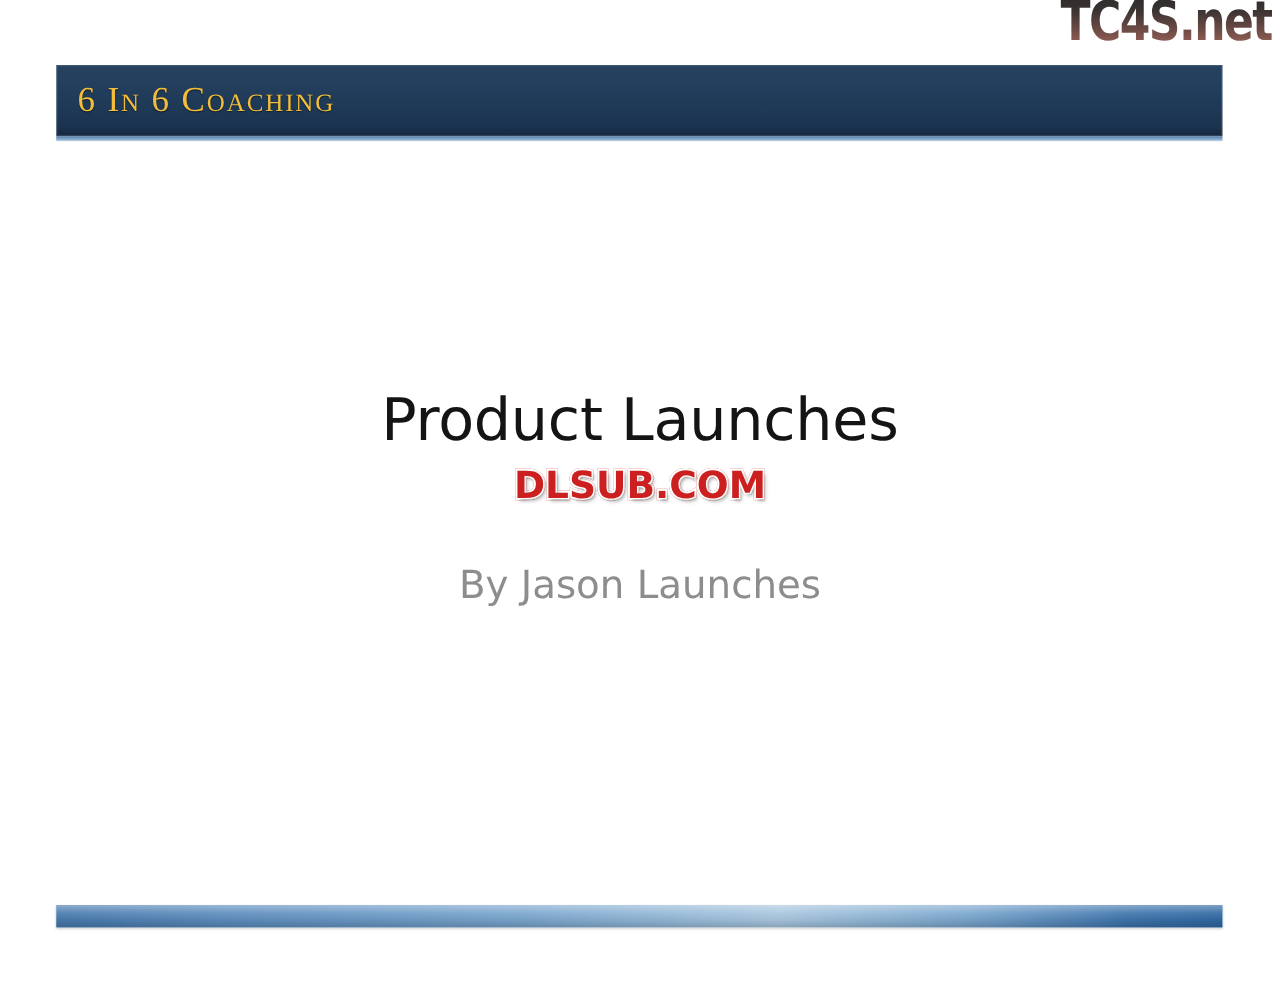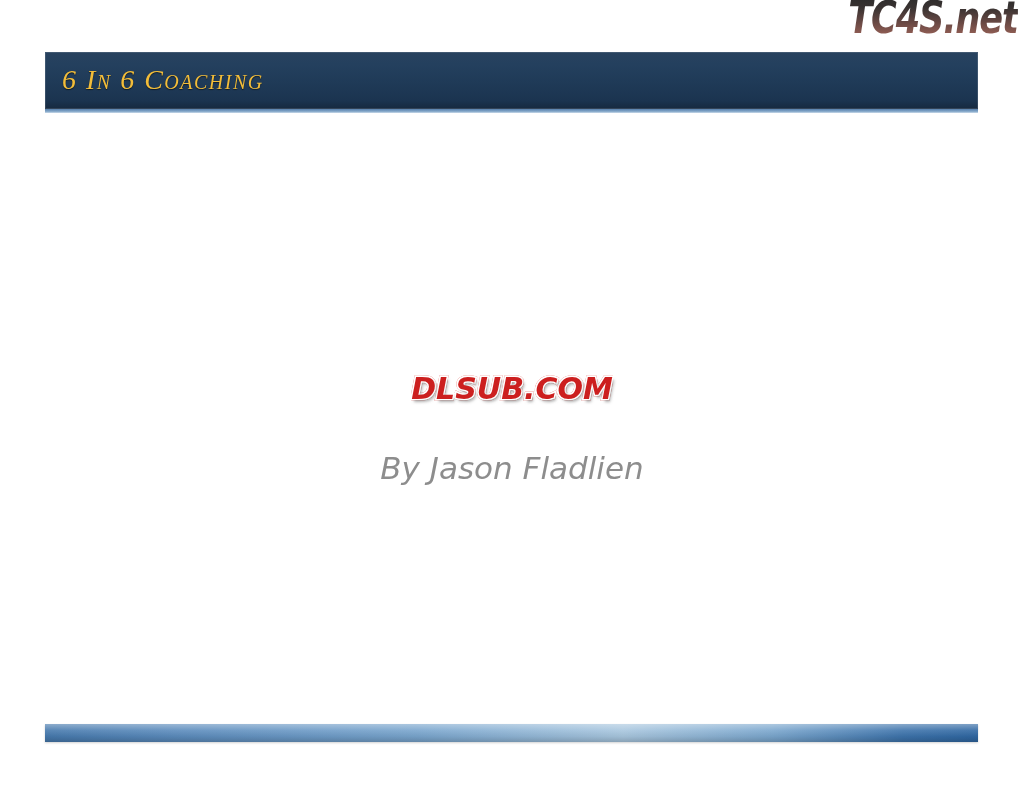--- a/index.html
+++ b/index.html
@@ -10,21 +10,20 @@
   body {
     font-family: "Liberation Sans", sans-serif;
   }
 
   .slide {
     position: relative;
     width: 1024px;
     height: 791px;
     background: #ffffff;
     overflow: hidden;
-    font-style: italic;
   }
 
   
   .tc4s-watermark {
     position: absolute;
     top: -4px;
     right: 6px;
     font-family: "DejaVu Sans", sans-serif;
     font-weight: bold;
     font-size: 44px;
@@ -195,23 +194,26 @@
 <body>
 
 <div class="slide">
 
   <div class="tc4s-watermark">TC4S.net</div>
 
   <div class="header-banner">
     <div class="header-banner-title">6 In 6 Coaching</div>
   </div>
 
+  <div class="title-block">
+    <div class="main-title">Product Launches</div>
+  </div>
 
   <div class="dlsub-watermark">
     <span class="dlsub-inner">DLSUB.COM</span>
   </div>
 
-  <div class="subtitle">By Jason Fladlien</div>
+  <div class="subtitle">By Jason Launches</div>
 
   <div class="bottom-bar"></div>
 
 
 </div>
 
 </body></html>

